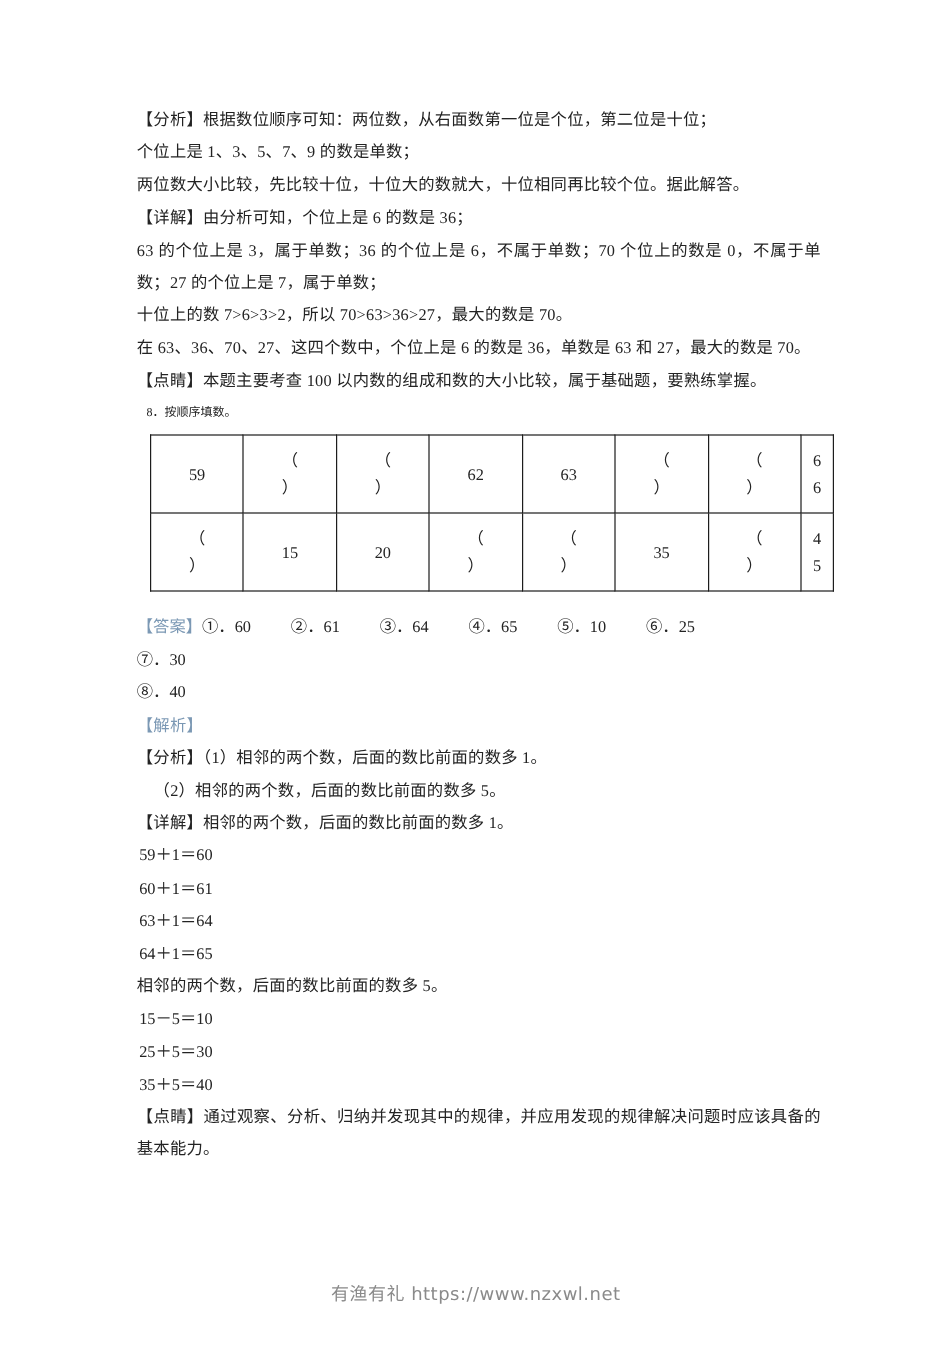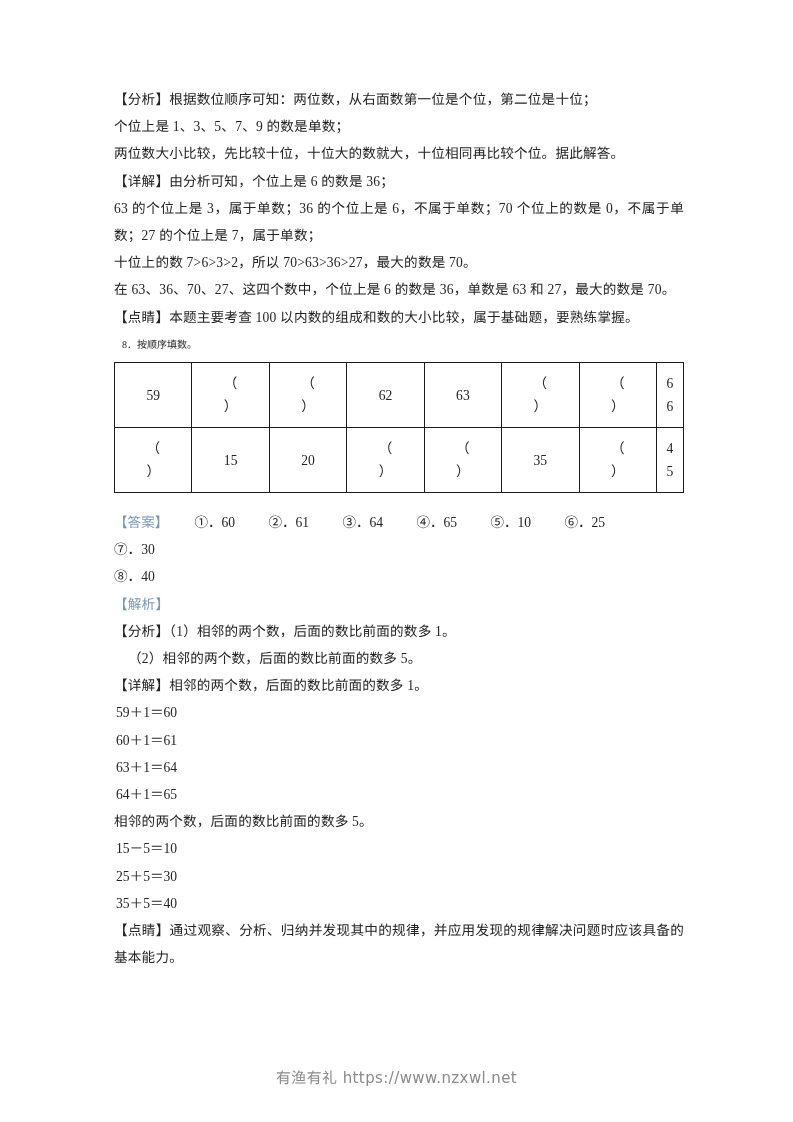--- a/index.html
+++ b/index.html
@@ -47,21 +47,21 @@
     font-size: 10px;
     line-height: 27.2px;
     color: #232323;
     margin: 0;
     padding-left: 8px;
   }
   
   .fill-table {
     border-collapse: collapse;
     margin-top: 4px;
-    margin-left: 0px;
+    margin-left: 11px;
     table-layout: fixed;
     width: 570px;
     padding-left: 26px;
   }
   .fill-table td {
     border: 1px solid #1c1c1c;
     height: 64px;
     text-align: center;
     vertical-align: middle;
     font-size: 13.6px;
@@ -83,21 +83,20 @@
   
   .answer-line {
     font-size: 13.6px;
     line-height: 27.2px;
     color: #232323;
     margin: 0;
     display: block;
   }
   .ans-head {
     color: #7b98b4;
-    margin-right: 26px;
   }
   .ans-item {
     display: inline-block;
     min-width: 74px;
   }
   .eq {
     font-size: 13.6px;
     line-height: 27.2px;
     color: #232323;
     margin: 0;

